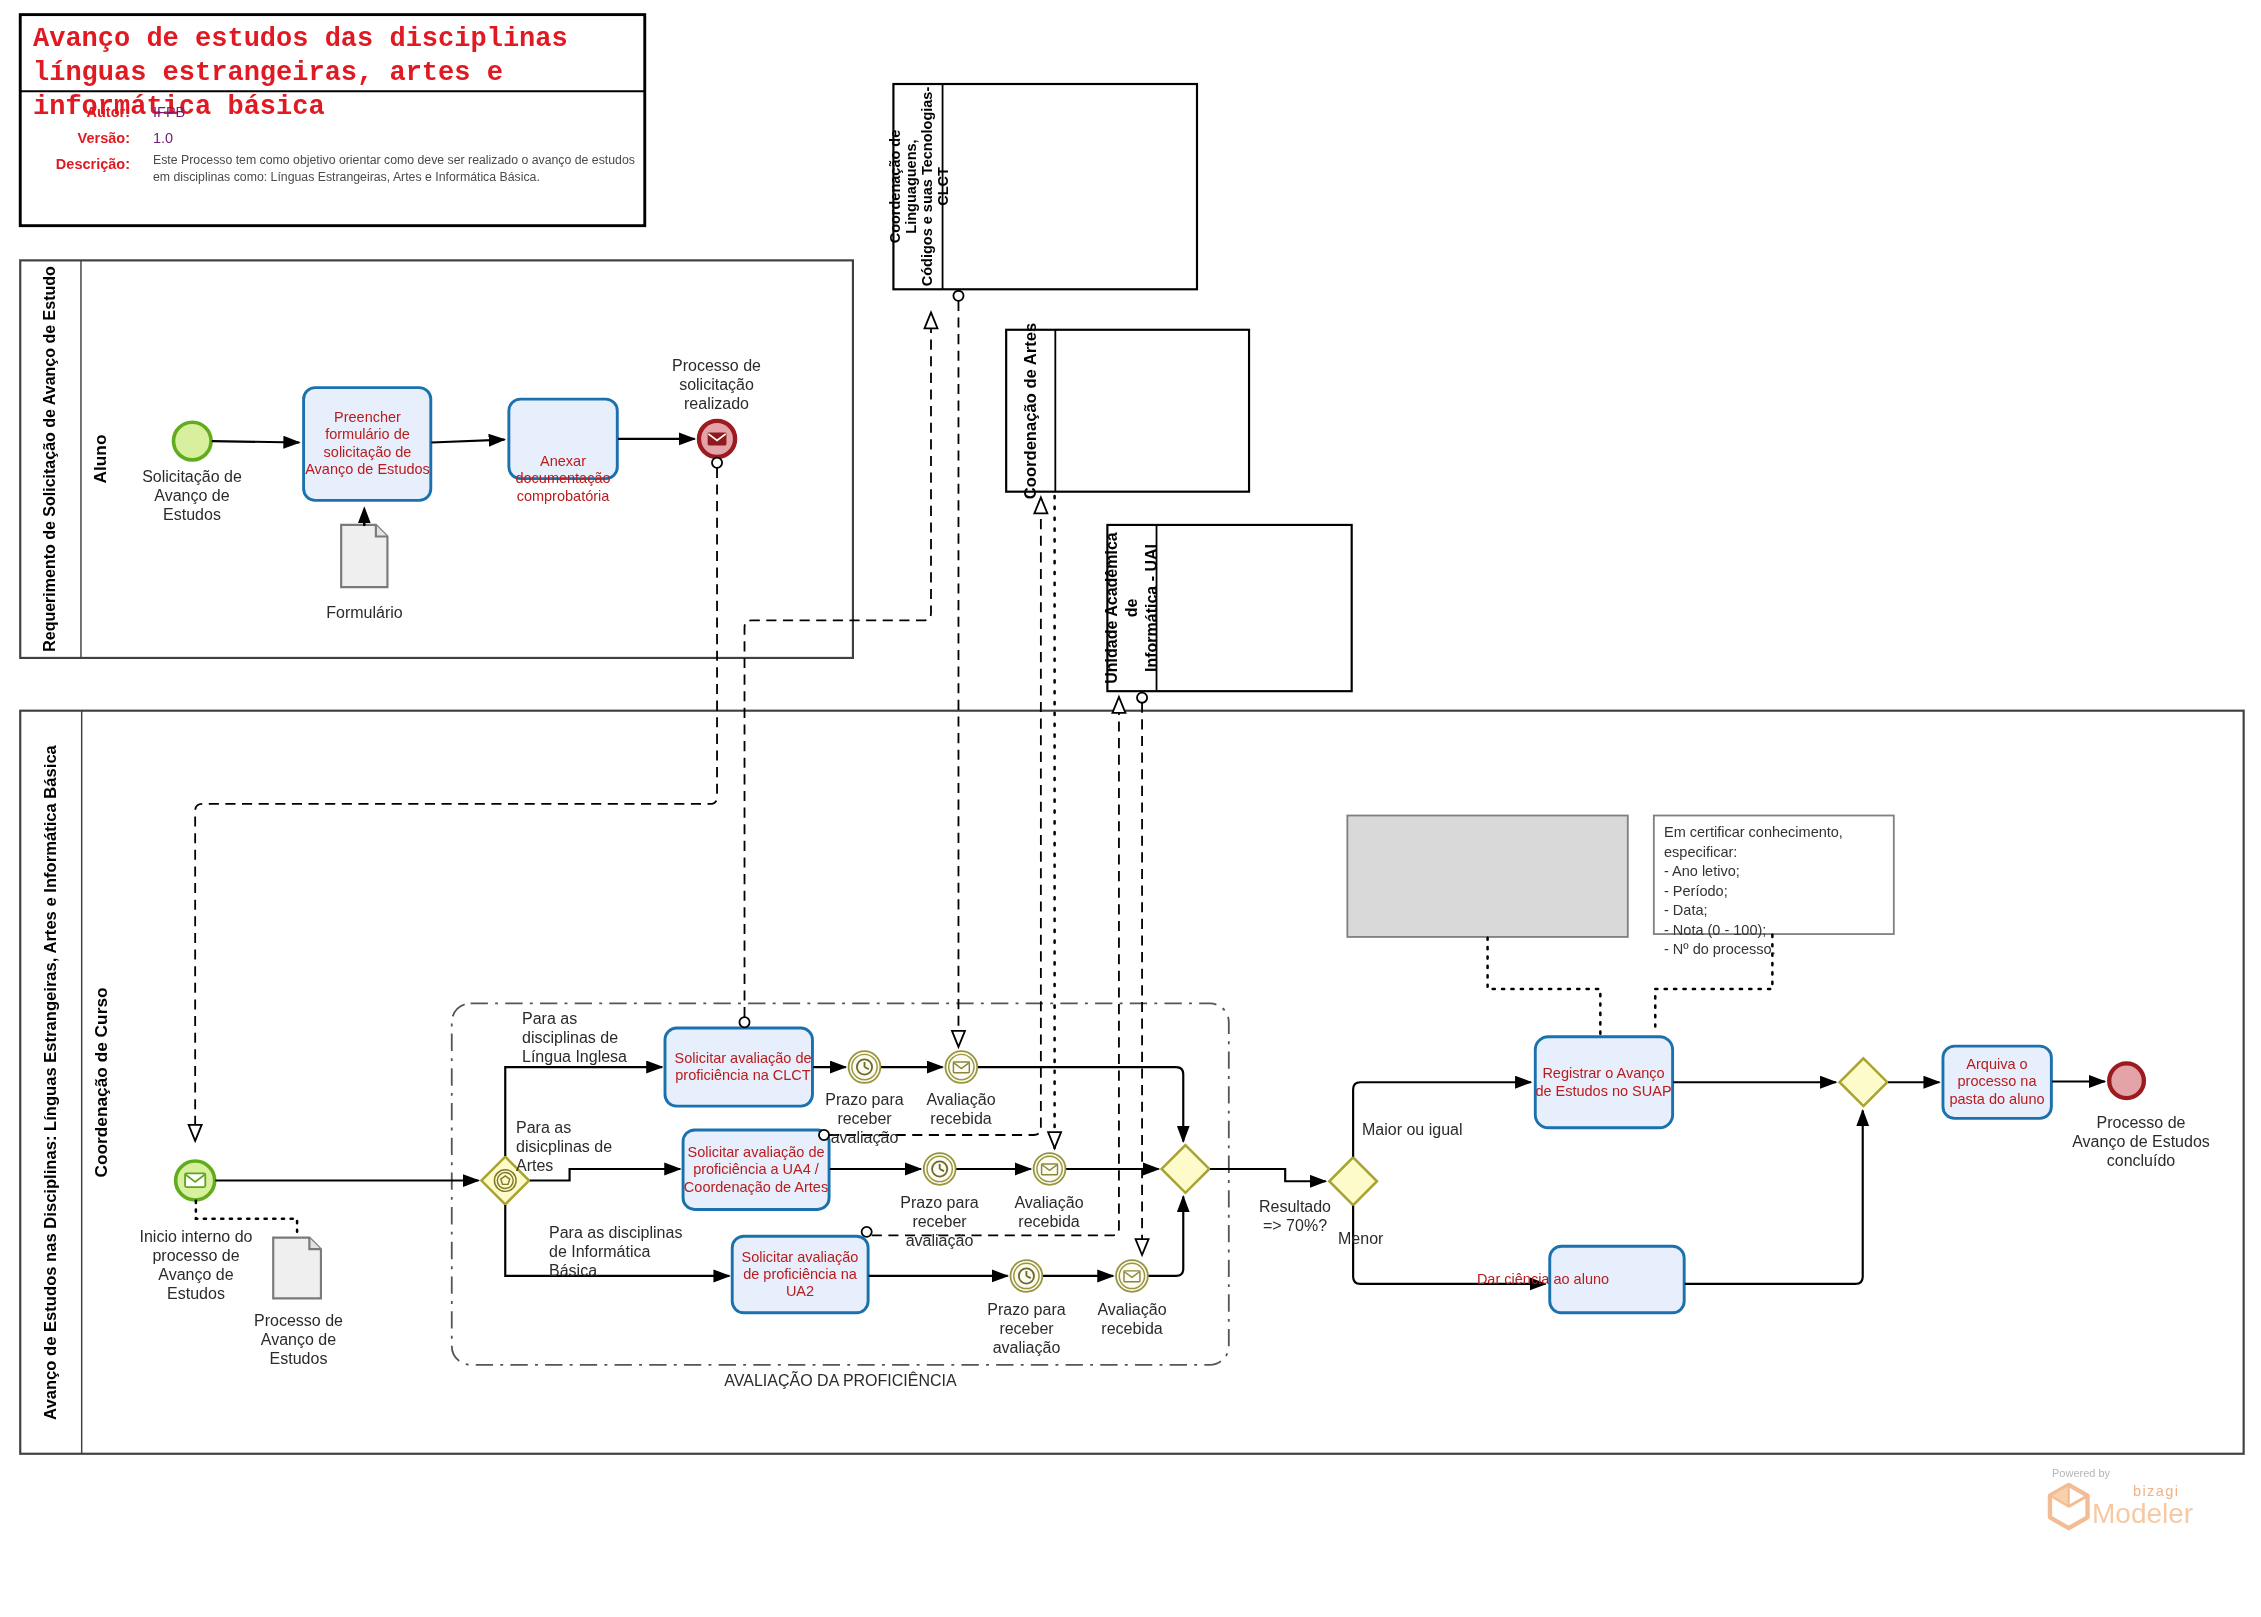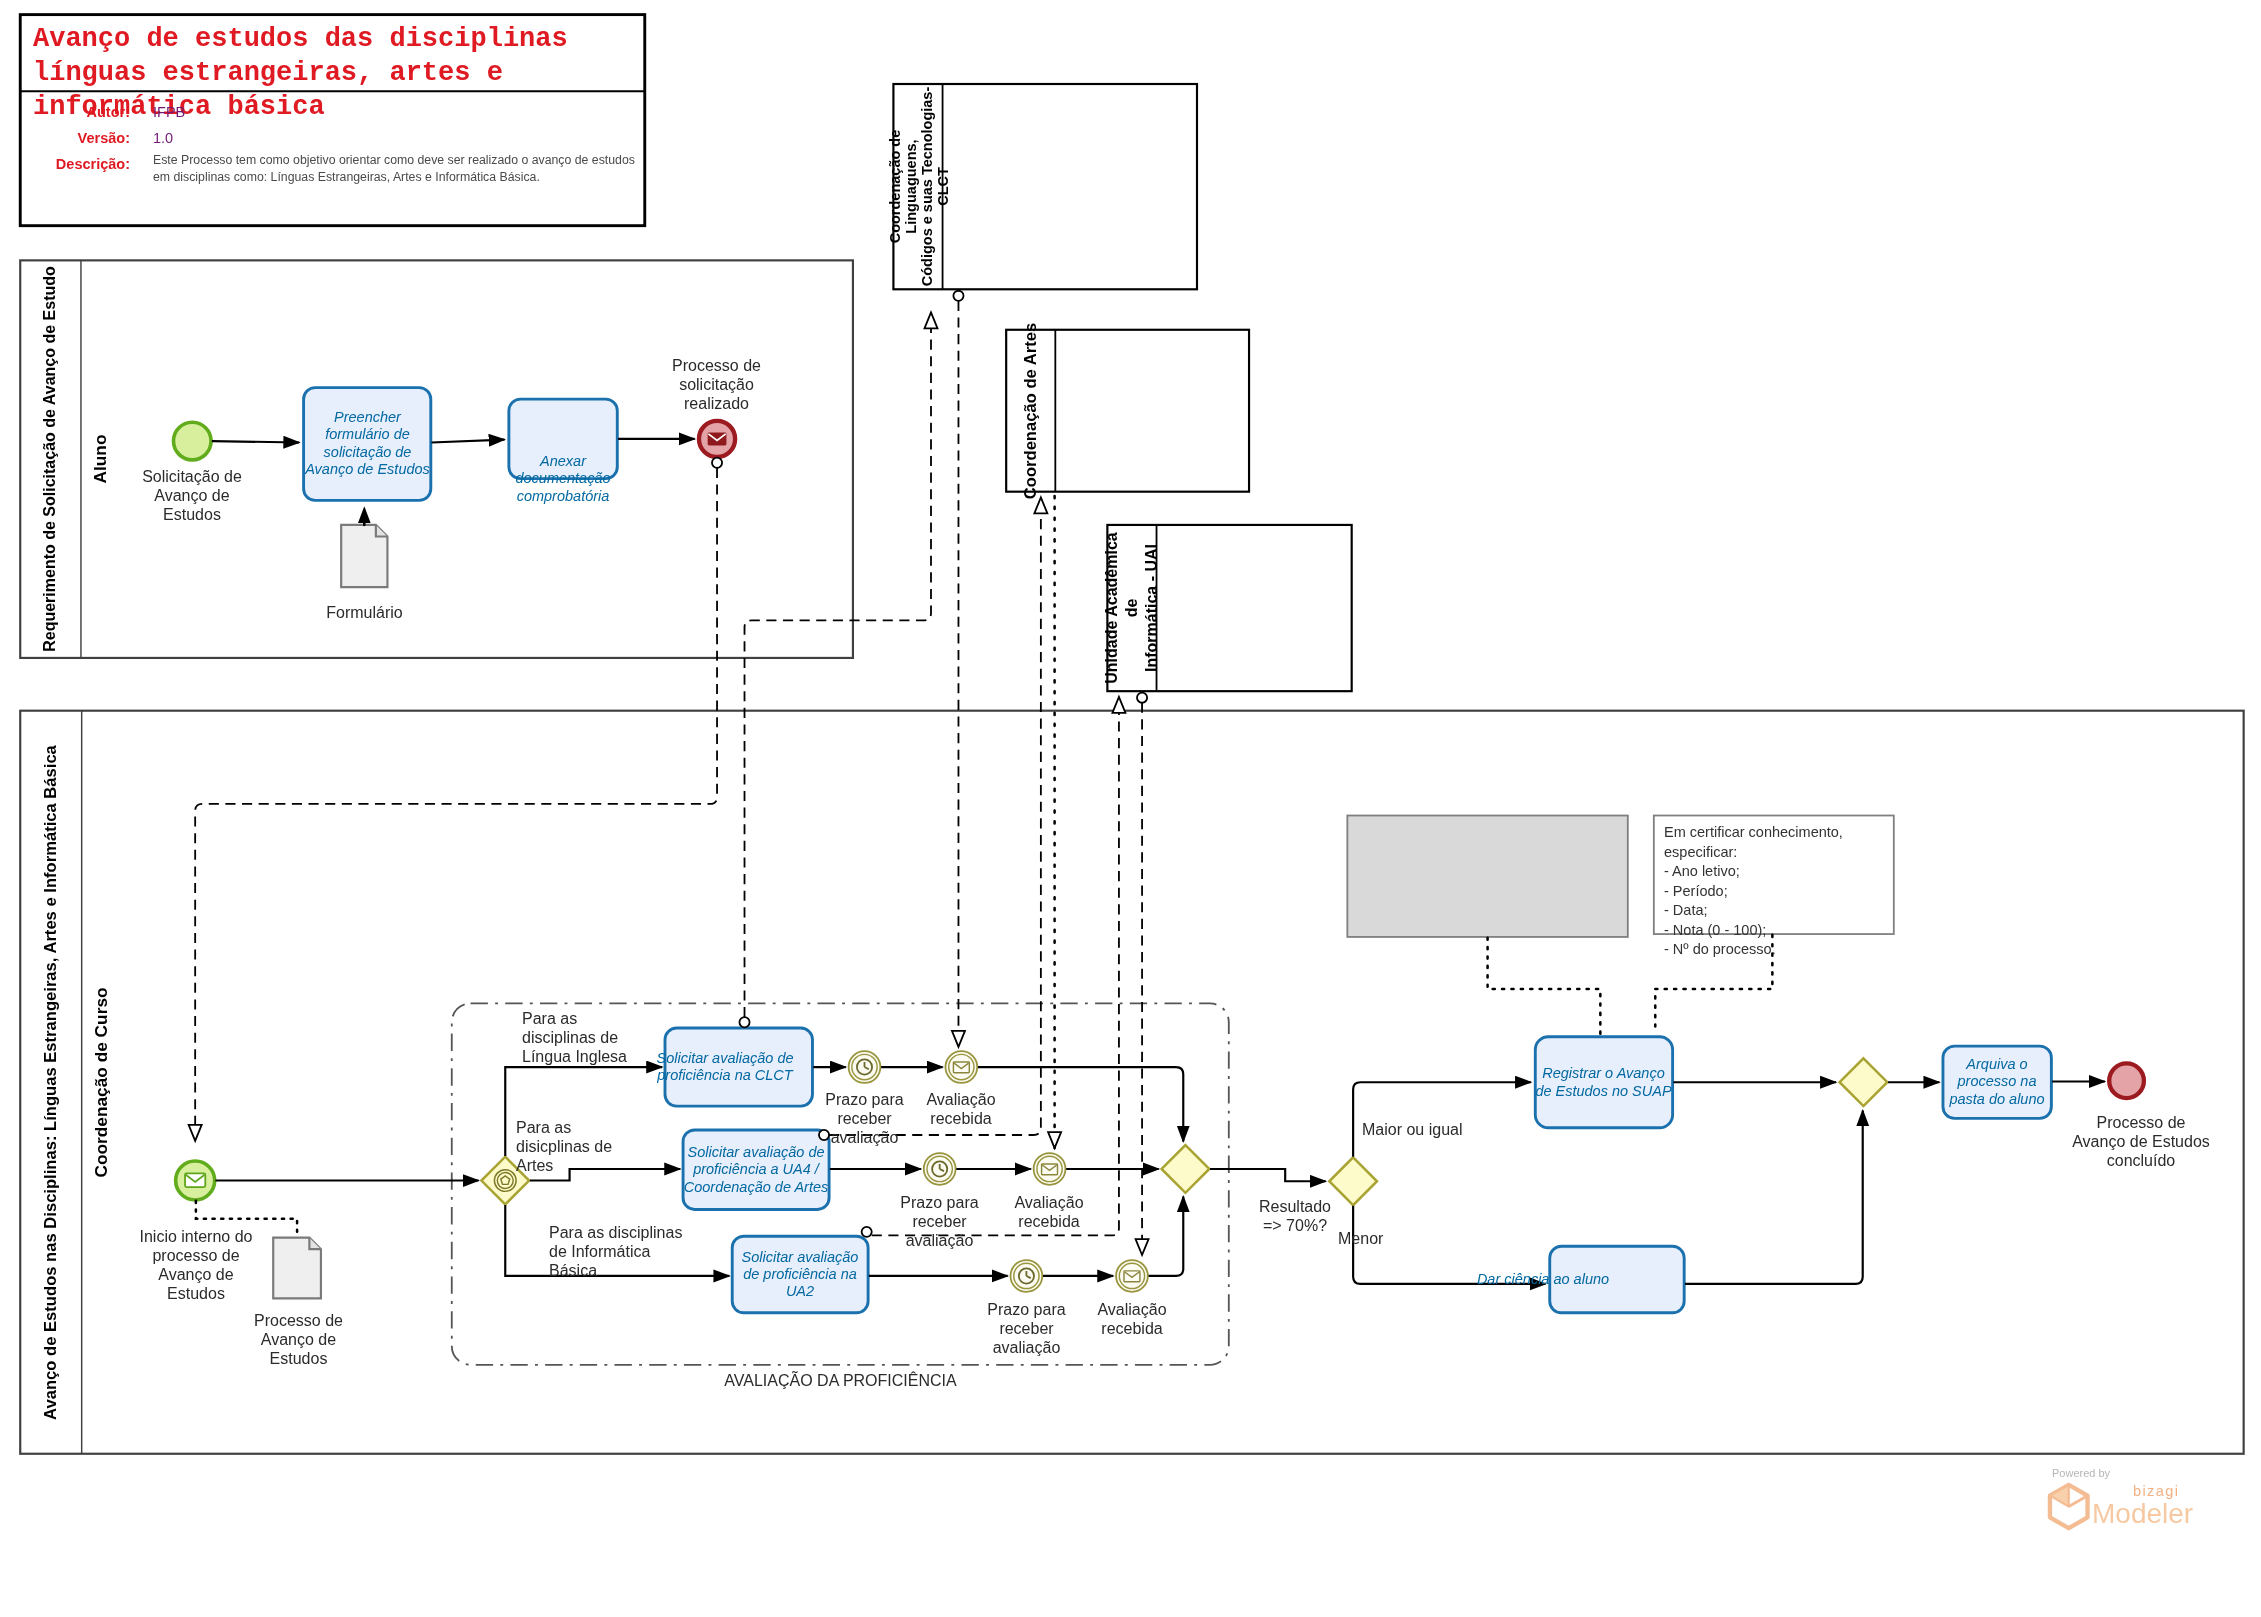--- a/index.html
+++ b/index.html
@@ -2,21 +2,21 @@
 <html style="font-size:11.6px"><head>
 <meta charset="utf-8">
 <style>
   html,body{margin:0;padding:0;background:#fff;}
   #canvas{position:relative;width:2261px;height:1618px;background:#fff;
           font-family:"Liberation Sans",sans-serif;color:#1a1a1a;overflow:hidden;}
   #shapes{position:absolute;left:0;top:0;width:2261px;height:1618px;}
   .lbl{position:absolute;white-space:pre-line;font-size:16px;line-height:19px;color:#2b2b2b;}
   .c{text-align:center;}
   .task-lbl{display:flex;align-items:center;justify-content:center;text-align:center;
-            font-size:14.5px;line-height:17.3px;color:#0369a1;font-style:italic;}
+            font-size:14.5px;line-height:17.3px;color:#b91c1c;}
   .rot{position:absolute;display:flex;align-items:center;justify-content:center;
        transform:rotate(-90deg);font-weight:bold;color:#000;text-align:center;white-space:pre-line;}
   .nowrap{white-space:nowrap;}
   .title-main{position:absolute;left:33px;top:22px;width:593px;font-size:27px;line-height:34px;
               font-weight:bold;color:#e01a22;font-family:Liberation Mono, monospace;}
   .meta-label{position:absolute;width:101px;text-align:right;font-weight:bold;font-size:14.5px;color:#e01a22;}
   .meta-value{position:absolute;font-size:14.5px;color:#701a75;}
   .desc{position:absolute;font-size:12.3px;line-height:16.6px;color:#4a4a4a;}
   .ann{position:absolute;font-size:14.5px;line-height:19.5px;color:#333;}
   .logo-powered{position:absolute;font-size:11px;color:#b5b5b5;}
@@ -269,21 +269,21 @@
   <div class="lbl" style="left:522px;top:1009px;width:145px;">Para as
 disciplinas de
 Língua Inglesa</div>
   <div class="lbl" style="left:516px;top:1118px;width:145px;">Para as
 disicplinas de
 Artes</div>
   <div class="lbl" style="left:549px;top:1223px;width:152px;">Para as disciplinas
 de Informática
 Básica</div>
 
-  <div class="task-lbl" style="position:absolute;left:647px;top:1028px;width:156px;height:78px;">Solicitar avaliação de
+  <div class="task-lbl" style="position:absolute;left:665px;top:1028px;width:156px;height:78px;">Solicitar avaliação de
 proficiência na CLCT</div>
   <div class="task-lbl" style="position:absolute;left:683px;top:1130px;width:146px;height:80px;">Solicitar avaliação de
 proficiência a UA4 /
 Coordenação de Artes</div>
   <div class="task-lbl" style="position:absolute;left:732px;top:1236px;width:136px;height:77px;">Solicitar avaliação de
 proficiência na UA2</div>
 
   <div class="lbl c" style="left:814px;top:1090px;width:101px;">Prazo para
 receber
 avaliação</div>

